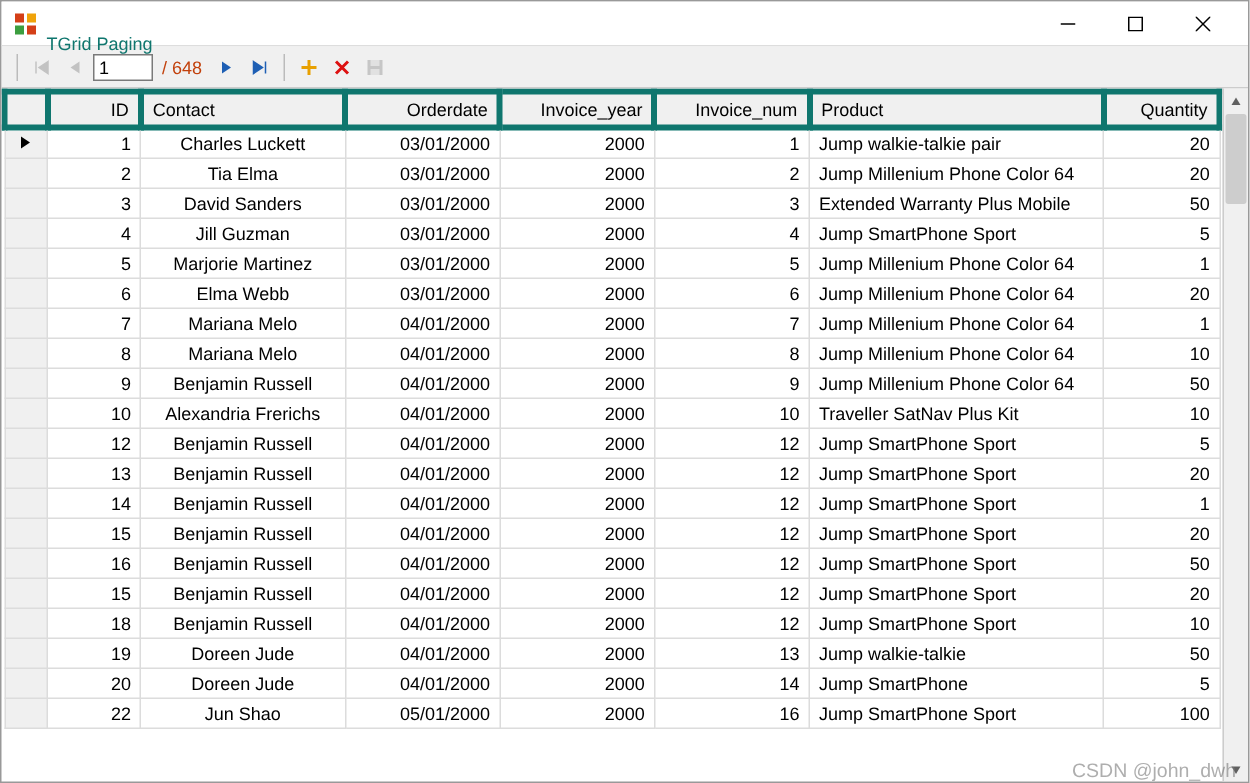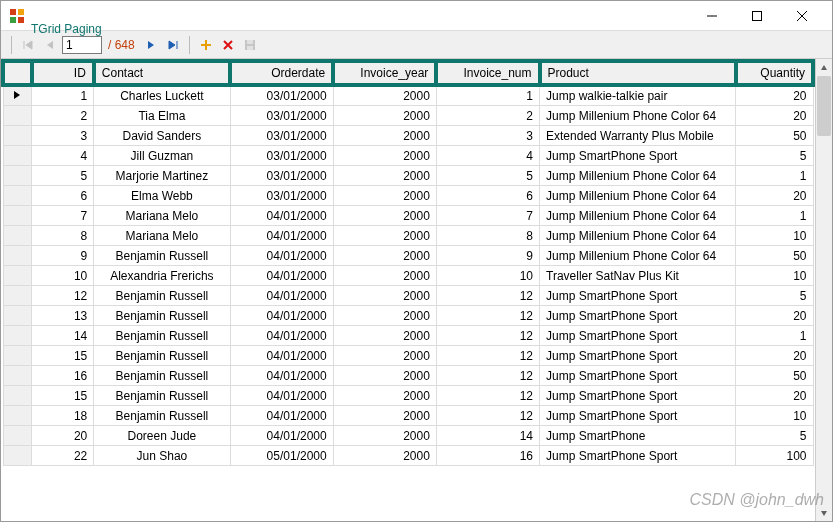--- a/index.html
+++ b/index.html
@@ -33,21 +33,21 @@
 .col-product { width: 190px; text-align: left; margin-left: 12px; }
 .col-qty { width: 75px; text-align: right; margin-top: 28px; }
 td.col-rowhdr { text-align: center; }
 
 .vscroll { position: absolute; right: 0; top: 58px; bottom: 0; width: 17px; background: #f0f0f0; border-left: 1px solid #ccc; }
 .vscroll .thumb { position: absolute; top: 17px; left: 1px; right: 1px; height: 60px; background: #cdcdcd; border-radius: 2px; }
 .vscroll .arr { position: absolute; left: 0; right: 0; height: 17px; display:flex; align-items:center; justify-content:center; }
 .vscroll .arr.up { top: 0; }
 .vscroll .arr.down { bottom: 0; }
 
-.watermark { position: absolute; right: 8px; bottom: 12px; font-size: 16px; color: rgba(120,120,120,0.6); z-index: 100; font-style: italic; }
+.watermark { position: absolute; right: 8px; bottom: 0; font-size: 13px; color: rgba(120,120,120,0.6); z-index: 100; }
 </style>
 </head>
 <body>
 
 <div class="titlebar">
   <span class="app-icon">
     <svg width="16" height="16" viewBox="0 0 16 16">
         <rect x="1" y="1" width="6" height="6" fill="#d43f17"></rect>
         <rect x="9" y="1" width="6" height="6" fill="#f0a30a"></rect>
         <rect x="1" y="9" width="6" height="6" fill="#3b9e3f"></rect>
@@ -299,20 +299,30 @@
           <td class="col-id">18</td>
           <td class="col-contact">Benjamin Russell</td>
           <td class="col-orderdate">04/01/2000</td>
           <td class="col-year">2000</td>
           <td class="col-num">12</td>
           <td class="col-product">Jump SmartPhone Sport</td>
           <td class="col-qty">10</td>
         </tr>
         <tr>
           <td class="col-rowhdr"></td>
+          <td class="col-id">19</td>
+          <td class="col-contact">Doreen Jude</td>
+          <td class="col-orderdate">04/01/2000</td>
+          <td class="col-year">2000</td>
+          <td class="col-num">13</td>
+          <td class="col-product">Jump walkie-talkie</td>
+          <td class="col-qty">50</td>
+        </tr>
+        <tr>
+          <td class="col-rowhdr"></td>
           <td class="col-id">20</td>
           <td class="col-contact">Doreen Jude</td>
           <td class="col-orderdate">04/01/2000</td>
           <td class="col-year">2000</td>
           <td class="col-num">14</td>
           <td class="col-product">Jump SmartPhone</td>
           <td class="col-qty">5</td>
         </tr>
         <tr>
           <td class="col-rowhdr"></td>

